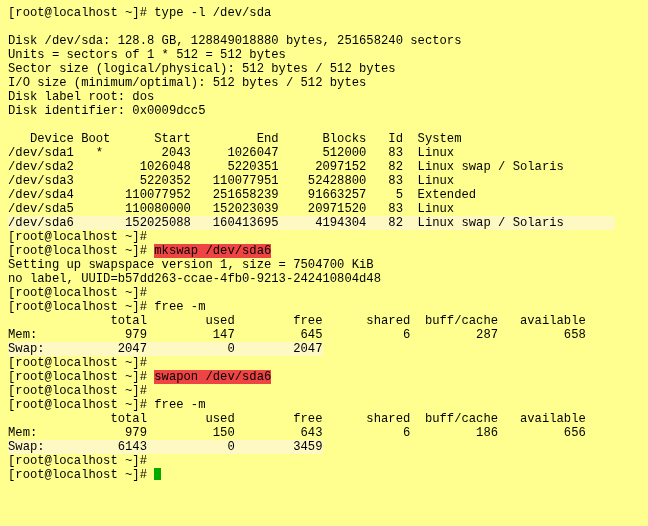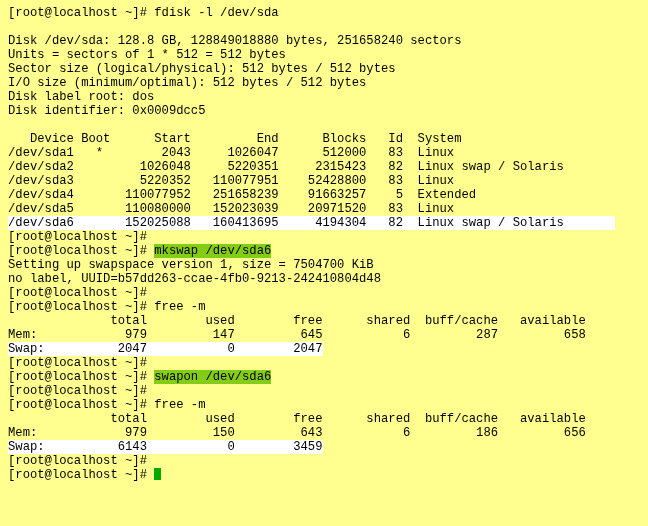--- a/index.html
+++ b/index.html
@@ -7,46 +7,46 @@
     background:#ffff8f;
     font-family:"Courier New",monospace;
     font-size:12.2px;
     line-height:14px;
     color:#000;
     padding:6px 8px;
     width:648px;
     box-sizing:border-box;
   }
   .line{white-space:pre}
-  .hl-orange{background:#ffffff}
-  .hl-yellow{background:#84cc16}
+  .hl-orange{background:#fef9c3}
+  .hl-yellow{background:#ef4444}
   .cursor{
     display:inline-block;
     width:7px;height:12px;
     background:#00aa00;
     vertical-align:middle;
     margin-bottom:2px;
   }
   .blank{height:14px}
 </style>
 </head>
 <body>
 
-<div class="line"><span>[root@localhost ~]# </span><span>fdisk -l /dev/sda</span></div>
+<div class="line"><span>[root@localhost ~]# </span><span>type -l /dev/sda</span></div>
 <div class="blank"></div>
 <div class="line">Disk /dev/sda: 128.8 GB, 128849018880 bytes, 251658240 sectors</div>
 <div class="line">Units = sectors of 1 * 512 = 512 bytes</div>
 <div class="line">Sector size (logical/physical): 512 bytes / 512 bytes</div>
 <div class="line">I/O size (minimum/optimal): 512 bytes / 512 bytes</div>
 <div class="line">Disk label root: dos</div>
 <div class="line">Disk identifier: 0x0009dcc5</div>
 <div class="blank"></div>
 <div class="line">   Device Boot      Start         End      Blocks   Id  System</div>
 <div class="line">/dev/sda1   *        2043     1026047      512000   83  Linux</div>
-<div class="line">/dev/sda2         1026048     5220351     2315423   82  Linux swap / Solaris</div>
+<div class="line">/dev/sda2         1026048     5220351     2097152   82  Linux swap / Solaris</div>
 <div class="line">/dev/sda3         5220352   110077951    52428800   83  Linux</div>
 <div class="line">/dev/sda4       110077952   251658239    91663257    5  Extended</div>
 <div class="line">/dev/sda5       110080000   152023039    20971520   83  Linux</div>
 <div class="line"><span class="hl-orange">/dev/sda6       152025088   160413695     4194304   82  Linux swap / Solaris       </span></div>
 
 <div class="line">[root@localhost ~]# </div>
 <div class="line"><span>[root@localhost ~]# </span><span class="hl-yellow">mkswap /dev/sda6</span></div>
 <div class="line">Setting up swapspace version 1, size = 7504700 KiB</div>
 <div class="line">no label, UUID=b57dd263-ccae-4fb0-9213-242410804d48</div>
 

